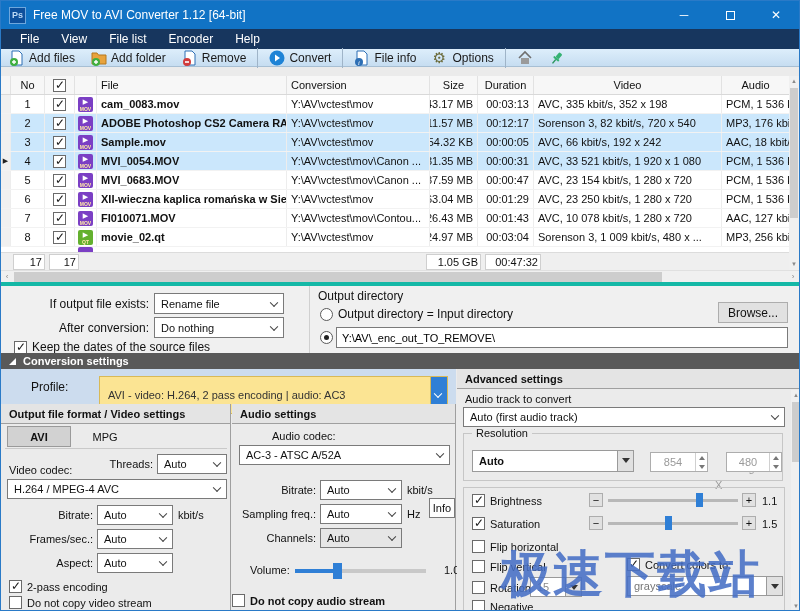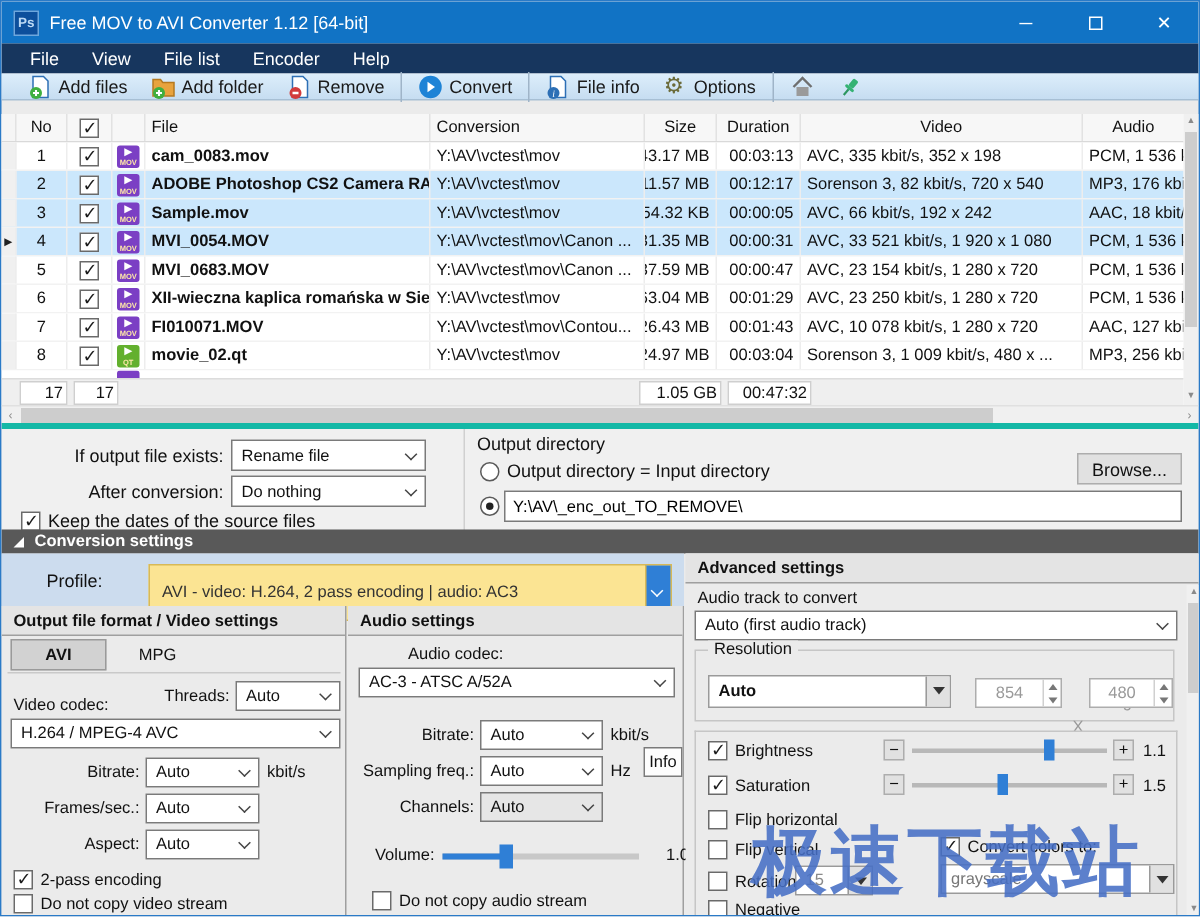--- a/index.html
+++ b/index.html
@@ -13,21 +13,21 @@
   .title { color:#fff; font-size:12px; }
   .winbtns { margin-left:auto; display:flex; height:100%; }
   .winbtn { width:46px; height:100%; color:#fff; font-size:12px; display:flex; align-items:center; justify-content:center; }
   .maxglyph { width:9px; height:9px; border:1px solid #fff; display:inline-block; }
 
   
   .menubar { position:absolute; left:0; top:28px; width:100%; height:20px; background:#17365e; display:flex; align-items:center; padding-left:8px; }
   .menuitem { color:#fff; font-size:12px; padding:0 11px; }
 
   
-  .toolbar { position:absolute; left:0; top:48px; width:100%; height:18px; background:linear-gradient(#ddeefb,#c6ddf1); border-bottom:1px solid #a7bfd4; display:flex; align-items:center; padding-left:10px; }
+  .toolbar { position:absolute; left:0; top:48px; width:100%; height:18px; background:linear-gradient(#ddeefb,#c6ddf1); border-bottom:1px solid #a7bfd4; display:flex; align-items:center; padding-left:0; }
   .tbtn { display:flex; align-items:center; gap:4px; padding:0 8px; height:23px; font-size:12px; color:#1a1a1a; }
   .tsep { width:1px; height:20px; background:#9fb4c8; margin:0 3px; }
   .ticon { width:16px; height:16px; display:inline-block; }
   .gear { font-size:15px; line-height:16px; color:#6b6b3a; }
 
   
   .tablewrap { position:absolute; left:0; top:75px; width:100%; height:206px; background:#fff; }
   .thead { display:flex; height:19px; background:#f7f7f7; border-bottom:1px solid #d9d9d9; align-items:center; }
   .thead > div { border-right:1px solid #e2e2e2; height:100%; display:flex; align-items:center; padding:0 4px; }
   .trow { display:flex; height:19px; align-items:center; border-bottom:1px solid #f2f2f2; background:#fff; }
@@ -524,21 +524,21 @@
       <div class="rlbl" style="left:20px; top:128px; width:64px;">Channels:</div>
       <div class="combo dis" style="left:88px; top:124px; width:82px; height:20px;">
           <span>Auto</span>
           <i class="chev"></i>
         </div>
       <div class="lbl" style="left:18px; top:160px;">Volume:</div>
       <div class="vol-track" style="left:63px; top:165px; width:131px;"></div>
       <div class="vol-fill" style="left:63px; top:165px; width:43px;"></div>
       <div class="vol-thumb" style="left:101px; top:159px;"></div>
       <div class="lbl" style="left:212px; top:160px;">1.00x</div>
-      <div class="ckrow" style="left:16px; top:190px; font-size:11px;">
+      <div class="ckrow" style="left:0; top:190px; font-size:11px;font-weight:bold;">
         <span class="ck"></span>
         <span>Do not copy audio stream</span>
       </div>
     </div>
 
     <div class="panel" style="left:456px; top:0; width:344px; height:243px;">
       <div class="phead">Advanced settings</div>
       <div class="lbl" style="left:8px; top:24px;">Audio track to convert</div>
       <div class="combo" style="left:6px; top:38px; width:322px; height:20px;">
           <span>Auto (first audio track)</span>

